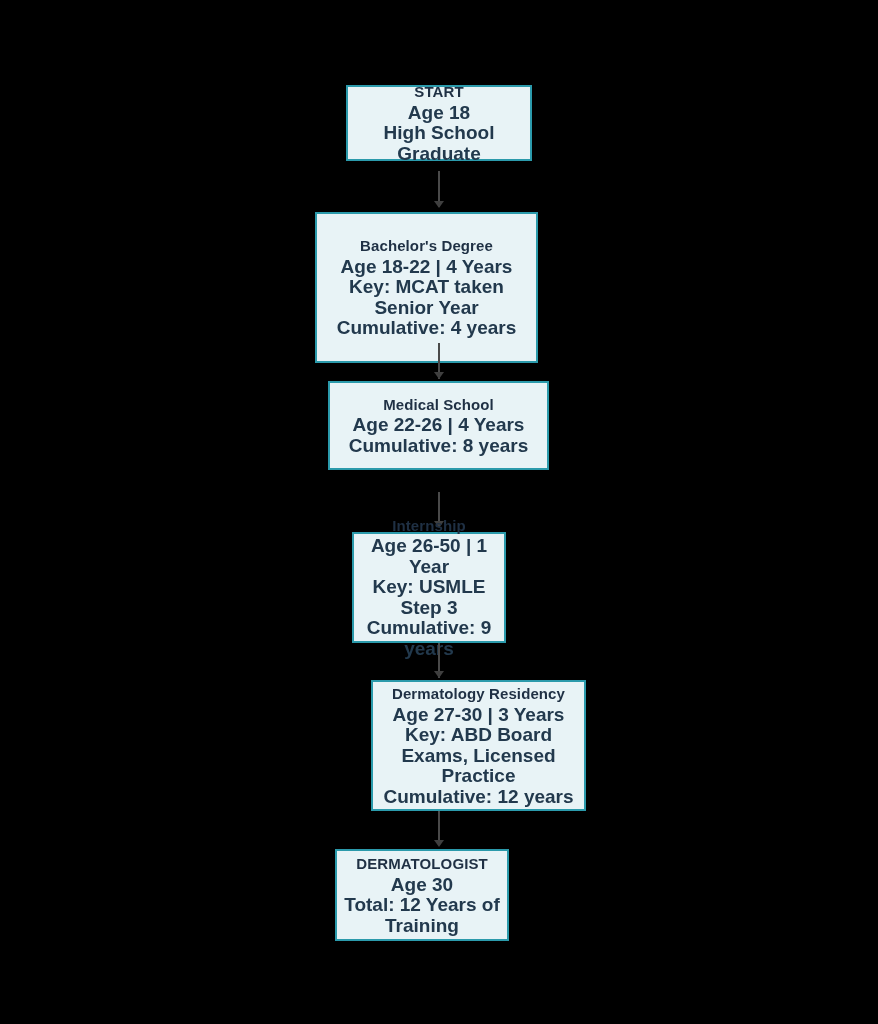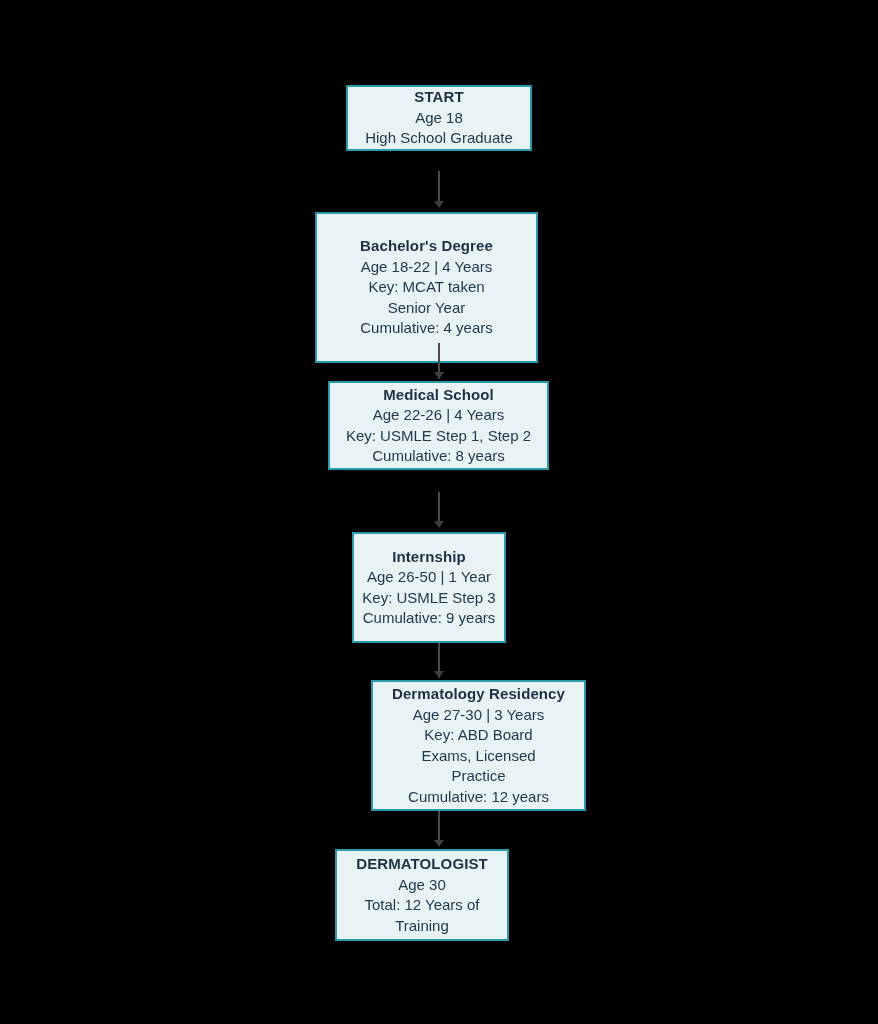--- a/index.html
+++ b/index.html
@@ -35,22 +35,22 @@
   }
   .node-title {
     font-size: 15px;
     font-weight: bold;
     line-height: 20.5px;
     color: #1f3044;
     letter-spacing: 0.1px;
     white-space: nowrap;
   }
   .node-line {
-    font-size: 15px;
-    font-weight: normal;
+    font-size: 19px;
+    font-weight: bold;
     line-height: 20.5px;
     color: #22394d;
   }
   .node-line.wrap {
     max-width: 160px;
   }
   .connector {
     position: absolute;
     width: 2px;
     background: #4a4a4a;
@@ -62,21 +62,21 @@
     border-left: 5px solid transparent;
     border-right: 5px solid transparent;
     border-top: 7px solid #3f3f3f;
   }
 </style>
 </head>
 <body>
 
 <div id="flowchart">
 
-  <div class="node" style="left:346px; top:85px; width:186px; height:66px;">
+  <div class="node" style="left:346px; top:85px; width:186px; height:76px;">
     <div class="node-title">START</div>
     <div class="node-line">Age 18</div>
     <div class="node-line">High School Graduate</div>
   </div>
 
   <div class="connector" style="left:438px; top:171px; height:36px;"></div>
   <div class="arrowhead" style="left:434px; top:201px;"></div>
 
   <div class="node" style="left:315px; top:212px; width:223px; height:151px;align-items:center;">
     <div class="node-title">Bachelor's Degree</div>
@@ -84,21 +84,20 @@
     <div class="node-line wrap">Key: MCAT taken Senior Year</div>
     <div class="node-line">Cumulative: 4 years</div>
   </div>
 
   <div class="connector" style="left:438px; top:343px; height:36px;"></div>
   <div class="arrowhead" style="left:434px; top:372px;"></div>
 
   <div class="node" style="left:328px; top:381px; width:221px; height:89px;">
     <div class="node-title">Medical School</div>
     <div class="node-line">Age 22-26 | 4 Years</div>
-    <div class="node-line">Key: USMLE Step 1, Step 2</div>
     <div class="node-line">Cumulative: 8 years</div>
   </div>
 
   <div class="connector" style="left:438px; top:492px; height:34px;"></div>
   <div class="arrowhead" style="left:434px; top:521px;"></div>
 
   <div class="node" style="left:352px; top:532px; width:154px; height:111px;">
     <div class="node-title">Internship</div>
     <div class="node-line">Age 26-50 | 1 Year</div>
     <div class="node-line">Key: USMLE Step 3</div>

